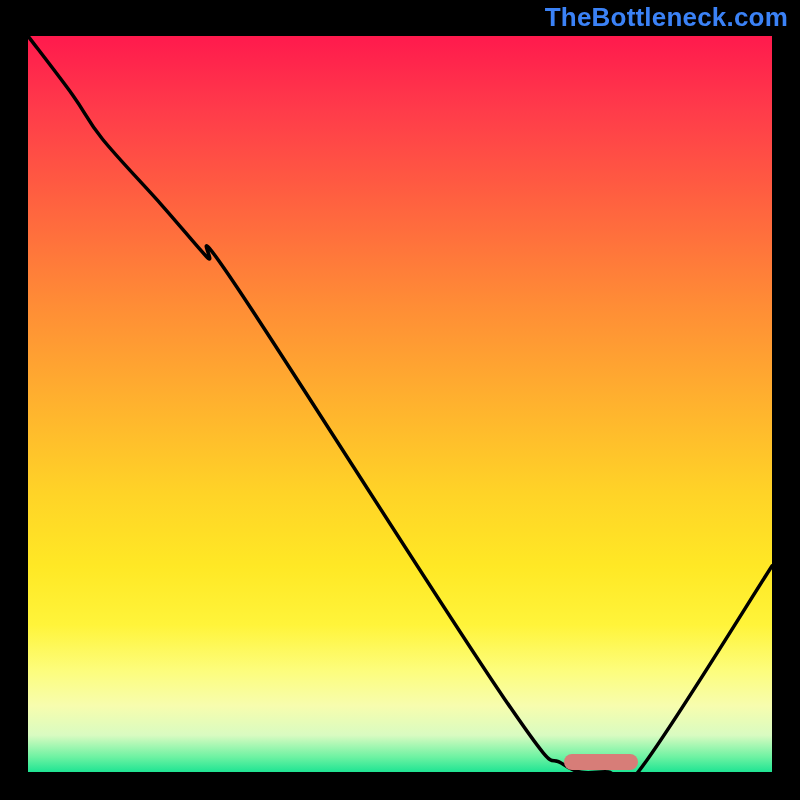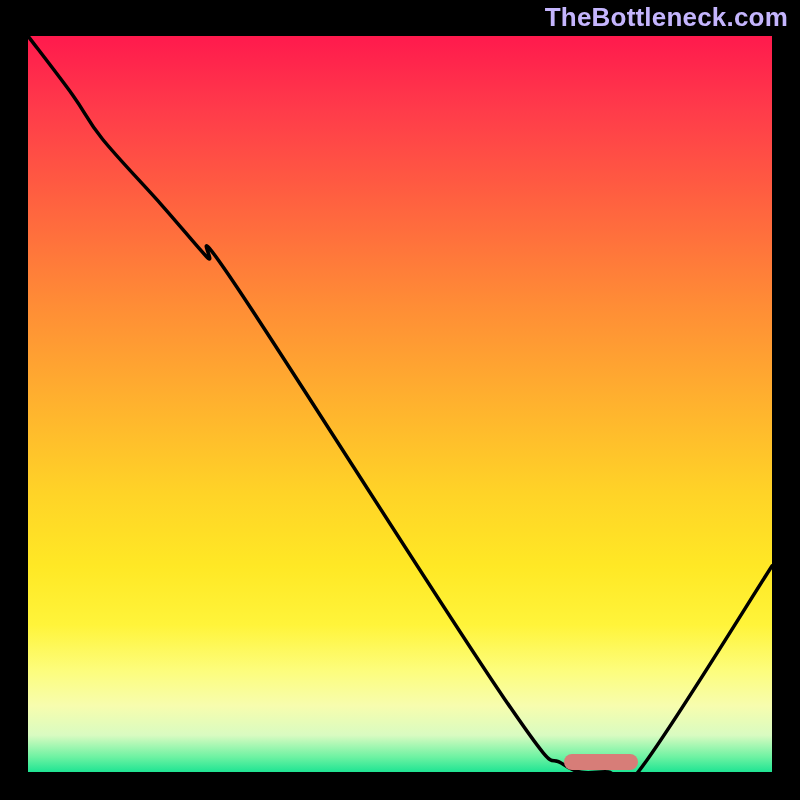--- a/index.html
+++ b/index.html
@@ -7,21 +7,21 @@
   .frame {
     position: relative;
     width: 800px;
     height: 800px;
     background: #000;
   }
   .attribution {
     position: absolute;
     top: 2px;
     right: 12px;
-    color: #c4b5fd;
+    color: #3b82f6;
     font-family: Arial, Helvetica, sans-serif;
     font-size: 26px;
     font-weight: bold;
     letter-spacing: 0.2px;
     user-select: none;
   }
   .plot-area {
     position: absolute;
     left: 28px;
     top: 36px;

